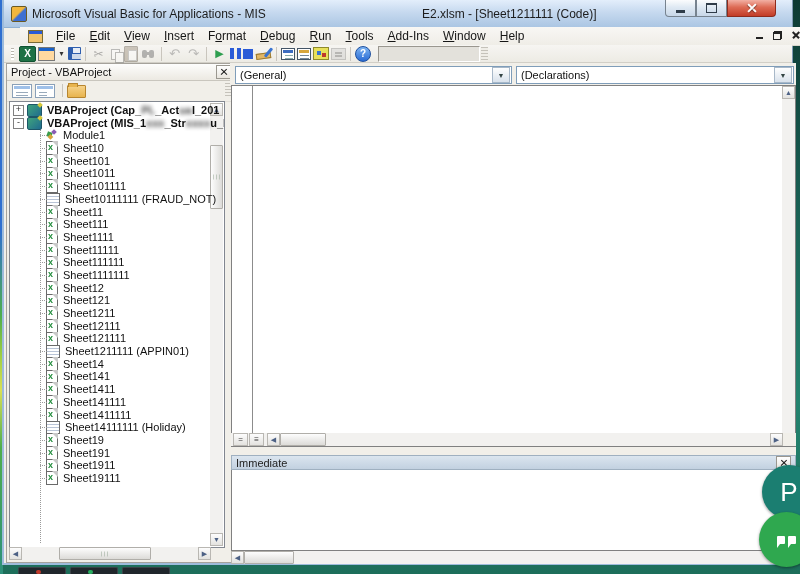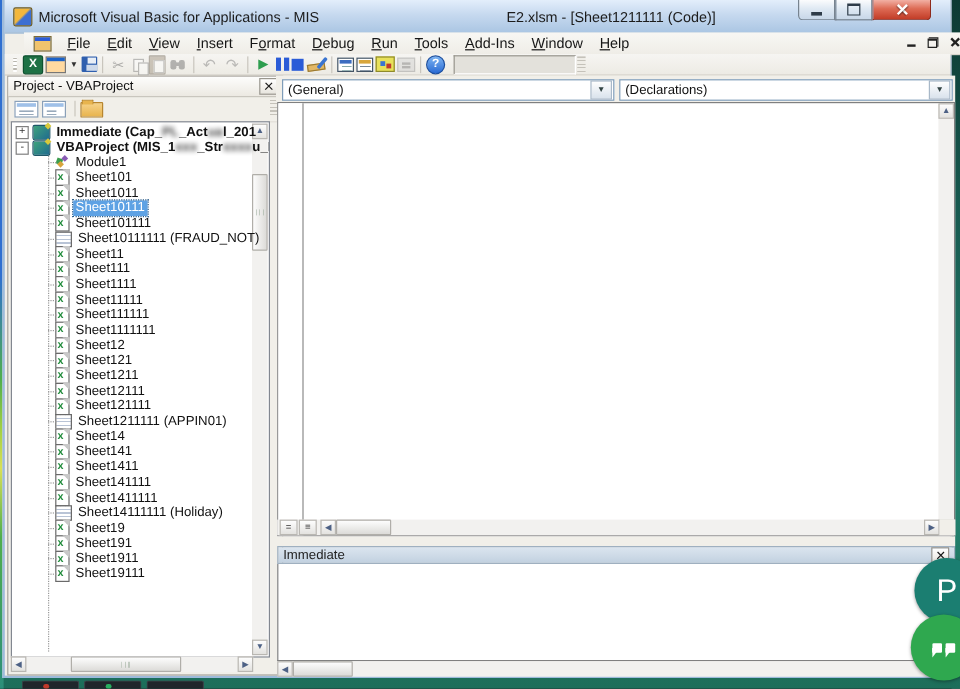--- a/index.html
+++ b/index.html
@@ -272,51 +272,51 @@
       <span class="folder"></span>
     </div>
     <span id="proj-grip"></span>
     <div id="tree">
       <div id="tree-guide"></div>
       <div id="tree-rows">
           <div class="row project">
 
     <span class="twisty">+</span>
     <span class="icon"></span>
-    <span class="lbl"><span>Immediate (Cap_</span><span class="redact">PL</span><span>_Act</span><span class="redact">ua</span><span>l_201</span></span>
+    <span class="lbl"><span>VBAProject (Cap_</span><span class="redact">PL</span><span>_Act</span><span class="redact">ua</span><span>l_201</span></span>
   </div>
           <div class="row project">
 
     <span class="twisty">-</span>
     <span class="icon"></span>
     <span class="lbl"><span>VBAProject (MIS_1</span><span class="redact">xxx</span><span>_Str</span><span class="redact">xxxx</span><span>u_M</span></span>
   </div>
           <div class="row module">
     <span class="stub"></span>
 
     <span class="icon"></span>
     <span class="lbl"><span>Module1</span></span>
   </div>
           <div class="row sheet">
     <span class="stub"></span>
 
     <span class="icon"></span>
+    <span class="lbl"><span>Sheet10</span></span>
+  </div>
+          <div class="row sheet">
+    <span class="stub"></span>
+
+    <span class="icon"></span>
     <span class="lbl"><span>Sheet101</span></span>
   </div>
           <div class="row sheet">
     <span class="stub"></span>
 
     <span class="icon"></span>
     <span class="lbl"><span>Sheet1011</span></span>
-  </div>
-          <div class="row sheet sel">
-    <span class="stub"></span>
-
-    <span class="icon"></span>
-    <span class="lbl"><span>Sheet10111</span></span>
   </div>
           <div class="row sheet">
     <span class="stub"></span>
 
     <span class="icon"></span>
     <span class="lbl"><span>Sheet101111</span></span>
   </div>
           <div class="row wsheet">
     <span class="stub"></span>
 

